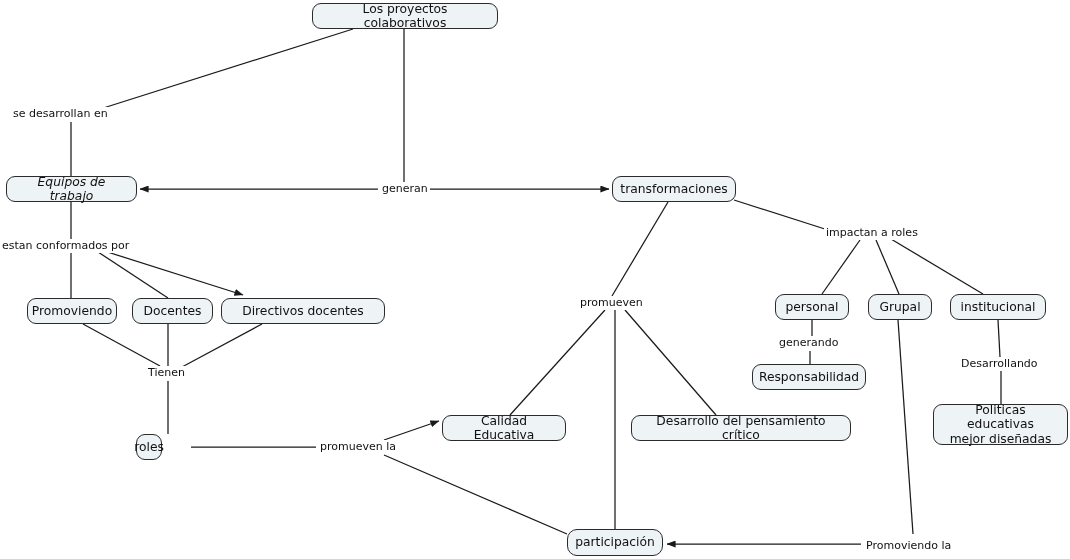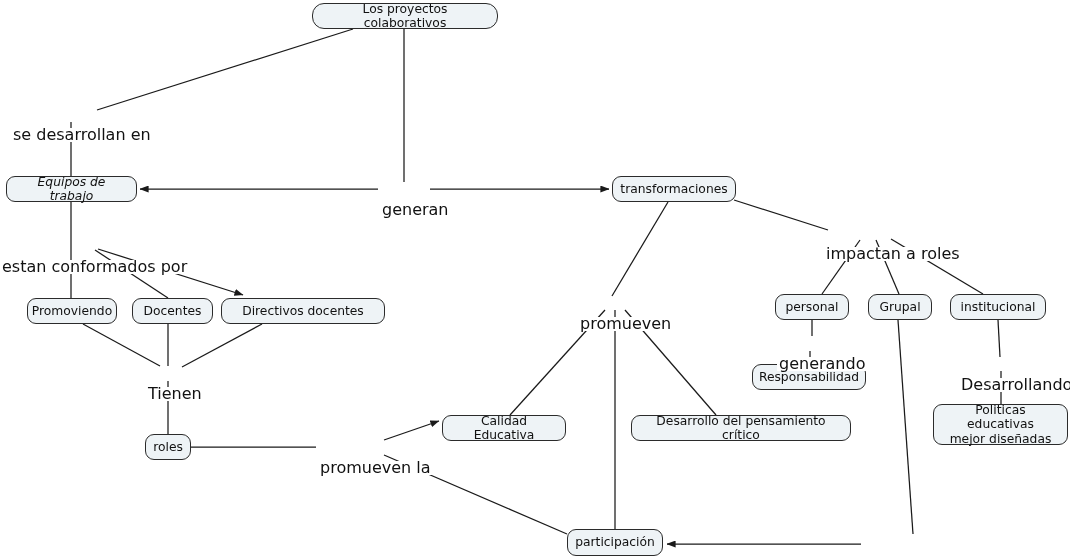--- a/index.html
+++ b/index.html
@@ -35,27 +35,26 @@
     align-items: center;
     justify-content: center;
     text-align: center;
     padding: 0 8px;
     white-space: pre-line;
     z-index: 2;
   }
   .link-label {
     position: absolute;
     color: #111111;
-    font-size: 16px;
+    font-size: 11px;
     line-height: 14px;
     white-space: nowrap;
     background: #ffffff;
     padding: 0 2px;
     z-index: 3;
-    margin-top: 21px;
   }
 </style>
 </head>
 <body>
 
 <div id="canvas">
   <svg id="edges" viewBox="0 0 1070 559" xmlns="http://www.w3.org/2000/svg">
     <defs>
       <marker id="arrowhead" markerWidth="9" markerHeight="7" refX="8.6" refY="3.5" orient="auto" markerUnits="userSpaceOnUse">
         <polygon points="0 0, 9 3.5, 0 7" fill="#1a1a1a"></polygon>
@@ -87,36 +86,36 @@
         <line x1="891" y1="239" x2="983" y2="294" stroke="#1a1a1a" stroke-width="1.25"></line>
         <line x1="812" y1="320" x2="812" y2="336" stroke="#1a1a1a" stroke-width="1.25"></line>
         <line x1="810" y1="351" x2="810" y2="364" stroke="#1a1a1a" stroke-width="1.25"></line>
         <line x1="998" y1="320" x2="1000" y2="357" stroke="#1a1a1a" stroke-width="1.25"></line>
         <line x1="1001" y1="371" x2="1001" y2="404" stroke="#1a1a1a" stroke-width="1.25"></line>
         <line x1="898" y1="320" x2="913" y2="534" stroke="#1a1a1a" stroke-width="1.25"></line>
         <line x1="861" y1="544" x2="667" y2="544" stroke="#1a1a1a" stroke-width="1.25" marker-end="url(#arrowhead)"></line>
       </g>
   </svg>
   <div id="node-layer">
-      <div class="node" style="left: 312px; top: 3px; width: 186px; height: 26px; border-radius: 12px;">Los proyectos colaborativos</div>
+      <div class="node" style="left: 312px; top: 3px; width: 186px; height: 26px;">Los proyectos colaborativos</div>
       <div class="node" style="left: 6px; top: 176px; width: 131px; height: 26px; font-style: italic;">Equipos de trabajo</div>
       <div class="node" style="left: 612px; top: 176px; width: 124px; height: 26px;">transformaciones</div>
       <div class="node" style="left: 27px; top: 298px; width: 90px; height: 26px;">Promoviendo</div>
       <div class="node" style="left: 132px; top: 298px; width: 81px; height: 26px;">Docentes</div>
       <div class="node" style="left: 221px; top: 298px; width: 164px; height: 26px;">Directivos docentes</div>
-      <div class="node" style="left: 145px; top: 434px; width: 46px; height: 26px;">roles</div>
+      <div class="node" style="left: 136px; top: 434px; width: 26px; height: 26px;">roles</div>
       <div class="node" style="left: 775px; top: 294px; width: 74px; height: 26px;">personal</div>
       <div class="node" style="left: 868px; top: 294px; width: 64px; height: 26px;">Grupal</div>
       <div class="node" style="left: 950px; top: 294px; width: 96px; height: 26px;">institucional</div>
       <div class="node" style="left: 752px; top: 364px; width: 114px; height: 26px;">Responsabilidad</div>
       <div class="node" style="left: 933px; top: 404px; width: 135px; height: 41px;">Politicas educativas
 mejor diseñadas</div>
       <div class="node" style="left: 442px; top: 415px; width: 124px; height: 26px;">Calidad Educativa</div>
       <div class="node" style="left: 631px; top: 415px; width: 220px; height: 26px;">Desarrollo del pensamiento crítico</div>
-      <div class="node" style="left: 567px; top: 529px; width: 96px; height: 27px;">participación</div>
+      <div class="node" style="left: 567px; top: 529px; width: 96px; height: 27px; border-radius: 10px;">participación</div>
     </div>
   <div id="label-layer">
       <div class="link-label" style="left: 11px; top: 107px;">se desarrollan en</div>
       <div class="link-label" style="left: 380px; top: 182px;">generan</div>
       <div class="link-label" style="left: 0px; top: 239px;">estan conformados por</div>
       <div class="link-label" style="left: 146px; top: 366px;">Tienen</div>
       <div class="link-label" style="left: 318px; top: 440px;">promueven la</div>
       <div class="link-label" style="left: 578px; top: 296px;">promueven</div>
       <div class="link-label" style="left: 824px; top: 226px;">impactan a roles</div>
       <div class="link-label" style="left: 777px; top: 336px;">generando</div>

